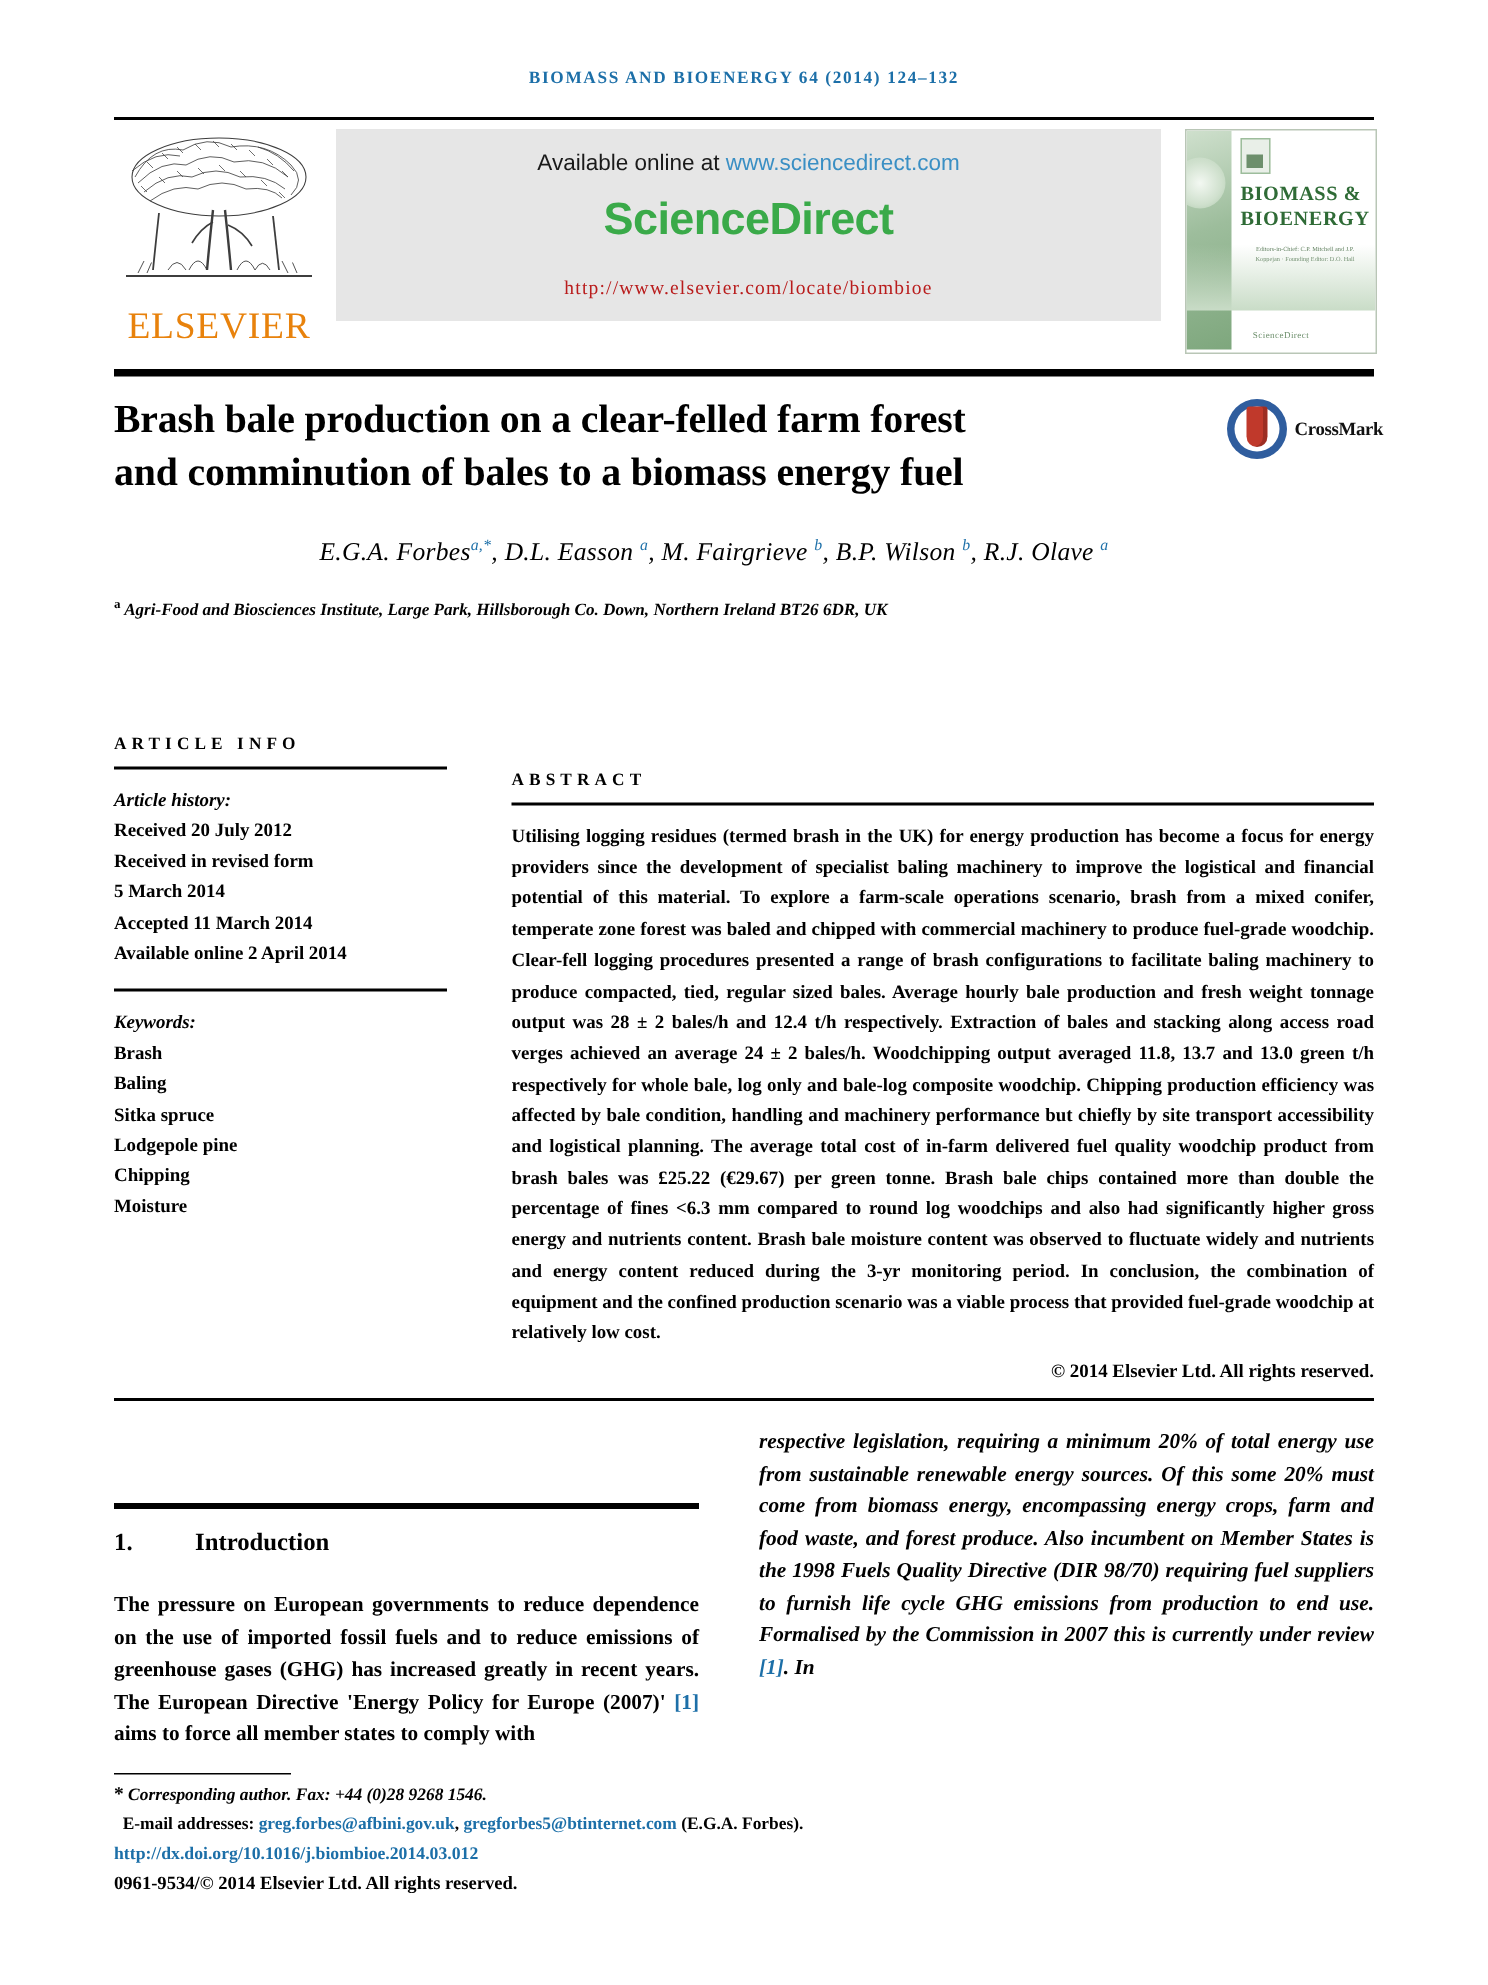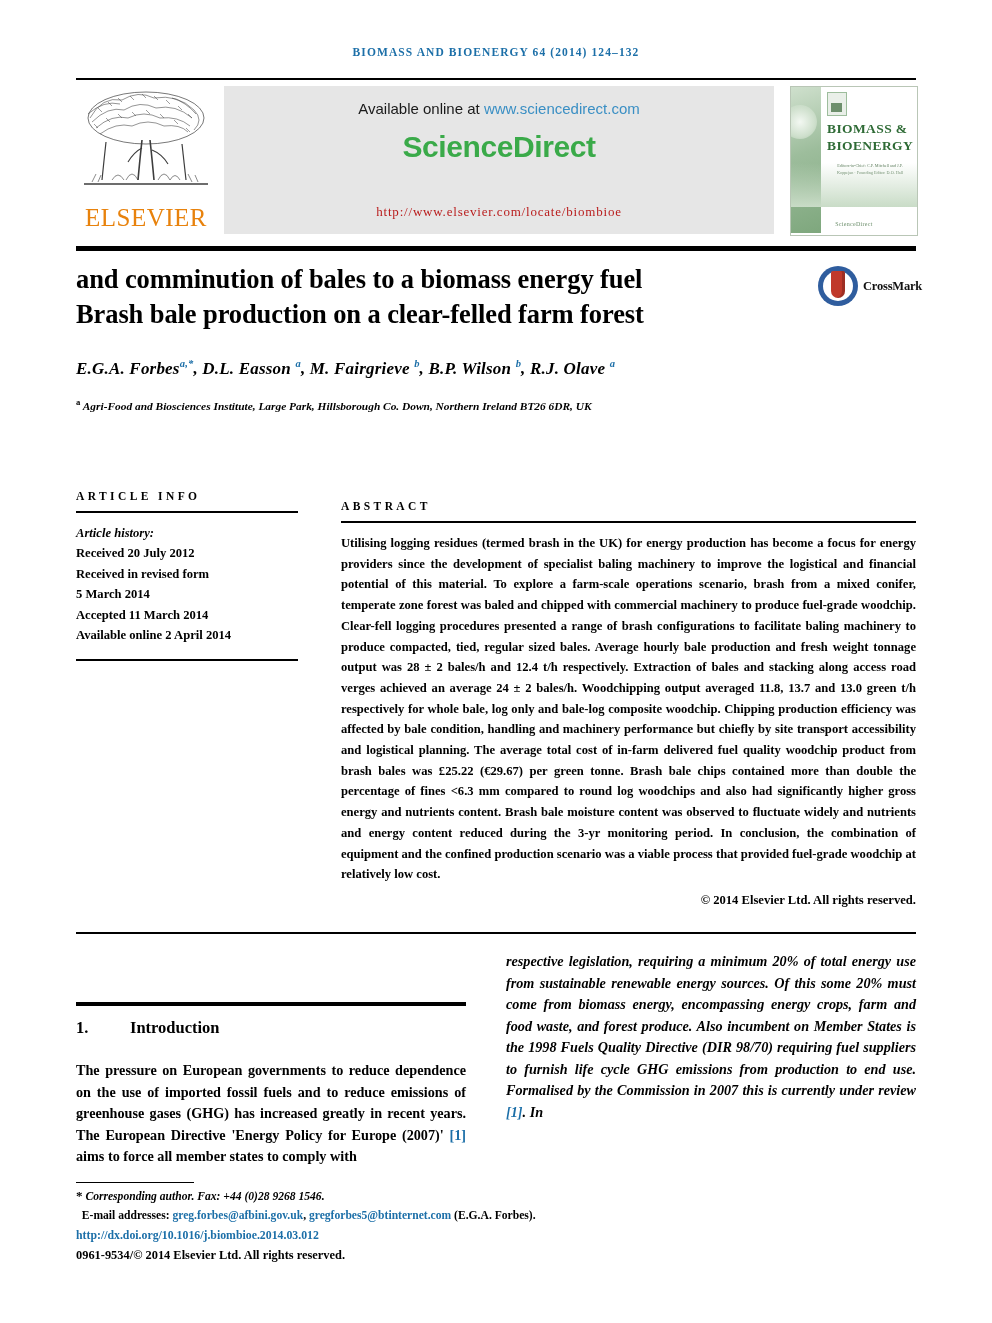--- a/index.html
+++ b/index.html
@@ -76,21 +76,21 @@
     font-family: "Liberation Serif", serif;
     font-size: 25px;
     letter-spacing: 0.5px;
     line-height: 1;
   }
   .sd-band {
     position: absolute;
     left: 148px;
     top: 0;
     width: 550px;
-    height: 148px;
+    height: 128px;
     background: #e6e6e6;
   }
   .sd-avail {
     position: absolute;
     top: 14px;
     left: 0;
     width: 550px;
     text-align: center;
     font-family: "Liberation Sans", sans-serif;
     font-size: 15px;
@@ -260,24 +260,25 @@
   }
 
   
   .authors {
     position: absolute;
     left: 76px;
     top: 358px;
     width: 800px;
     font-family: "Liberation Serif", serif;
     font-style: italic;
-    font-weight: bold;
+    font-weight: normal;
     font-size: 17px;
     color: #000;
     letter-spacing: 0.2px;
+    text-align: center;
   }
   .authors sup {
     color: #1c6fa8;
     font-size: 62%;
     font-style: italic;
   }
   .affils {
     position: absolute;
     left: 76px;
     top: 396px;
@@ -295,21 +296,21 @@
   }
   .col-info {
     position: absolute;
     left: 76px;
     top: 490px;
     width: 222px;
   }
   .col-abs {
     position: absolute;
     left: 341px;
-    top: 500px;
+    top: 514px;
     width: 575px;
   }
   .sec-label {
     font-family: "Liberation Serif", serif;
     font-weight: bold;
     font-size: 11.5px;
     letter-spacing: 3.4px;
     color: #000;
     margin-bottom: 9px;
   }
@@ -488,22 +489,22 @@
       </div>
       <div class="cover-sub">Editors-in-Chief: C.P. Mitchell and J.P. Koppejan · Founding Editor: D.O. Hall</div>
       <div class="cover-grass"></div>
       <div class="cover-sd">ScienceDirect</div>
     </div>
   </div>
 
   <div class="rule-thick" style="top:246px"></div>
 
   <div class="title">
+    <div>Brash bale production on a clear-felled farm forest</div>
     <div>and comminution of bales to a biomass energy fuel</div>
-    <div>Brash bale production on a clear-felled farm forest</div>
   </div>
 
   <div class="crossmark">
     <div class="cm-disc"></div>
     <div class="cm-word">CrossMark</div>
   </div>
 
   <div class="authors">E.G.A. Forbes<sup>a,*</sup>, D.L. Easson <sup>a</sup>, M. Fairgrieve <sup>b</sup>, B.P. Wilson <sup>b</sup>, R.J. Olave <sup>a</sup></div>
 
   <div class="affils">
@@ -515,20 +516,29 @@
     <div class="hline2"></div>
     <div class="info-body">
       <div class="it">Article history:</div>
       <div>Received 20 July 2012</div>
       <div>Received in revised form</div>
       <div>5 March 2014</div>
       <div>Accepted 11 March 2014</div>
       <div>Available online 2 April 2014</div>
     </div>
     <div class="info-gap"></div>
+    <div class="info-body">
+      <div class="it">Keywords:</div>
+      <div>Brash</div>
+      <div>Baling</div>
+      <div>Sitka spruce</div>
+      <div>Lodgepole pine</div>
+      <div>Chipping</div>
+      <div>Moisture</div>
+    </div>
   </div>
 
   <div class="col-abs">
     <div class="sec-label">ABSTRACT</div>
     <div class="hline2"></div>
     <div class="abs-body">Utilising logging residues (termed brash in the UK) for energy production has become a focus for energy providers since the development of specialist baling machinery to improve the logistical and financial potential of this material. To explore a farm-scale operations scenario, brash from a mixed conifer, temperate zone forest was baled and chipped with commercial machinery to produce fuel-grade woodchip. Clear-fell logging procedures presented a range of brash configurations to facilitate baling machinery to produce compacted, tied, regular sized bales. Average hourly bale production and fresh weight tonnage output was 28 ± 2 bales/h and 12.4 t/h respectively. Extraction of bales and stacking along access road verges achieved an average 24 ± 2 bales/h. Woodchipping output averaged 11.8, 13.7 and 13.0 green t/h respectively for whole bale, log only and bale-log composite woodchip. Chipping production efficiency was affected by bale condition, handling and machinery performance but chiefly by site transport accessibility and logistical planning. The average total cost of in-farm delivered fuel quality woodchip product from brash bales was £25.22 (€29.67) per green tonne. Brash bale chips contained more than double the percentage of fines &lt;6.3 mm compared to round log woodchips and also had significantly higher gross energy and nutrients content. Brash bale moisture content was observed to fluctuate widely and nutrients and energy content reduced during the 3-yr monitoring period. In conclusion, the combination of equipment and the confined production scenario was a viable process that provided fuel-grade woodchip at relatively low cost.</div>
     <div class="abs-copy">© 2014 Elsevier Ltd. All rights reserved.</div>
   </div>
 
   <div class="rule-bot"></div>

